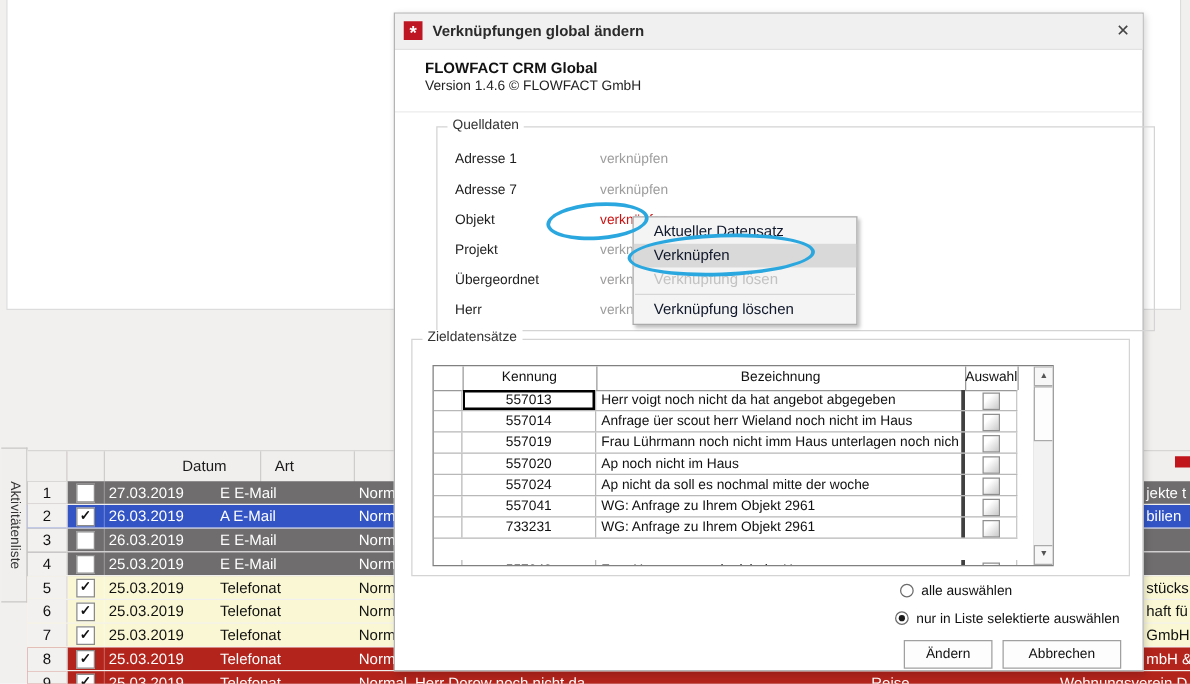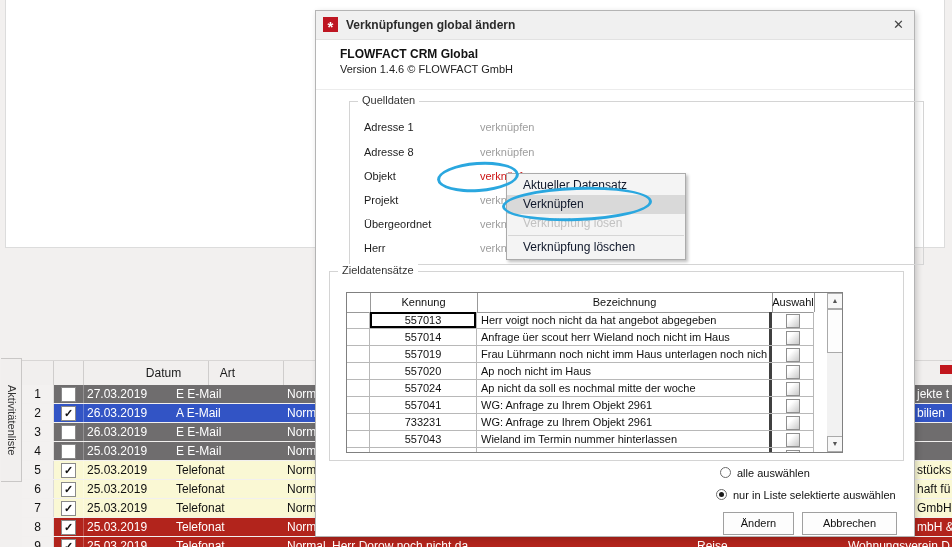--- a/index.html
+++ b/index.html
@@ -240,21 +240,21 @@
     <div class="close-x">✕</div>
   </div>
   <div class="prod-name">FLOWFACT CRM Global</div>
   <div class="prod-ver">Version 1.4.6 © FLOWFACT GmbH</div>
   <div class="head-sep"></div>
 
   <div class="groupbox gb-quell">
     <span class="legend">Quelldaten</span>
     <span class="q-label" style="top:19px">Adresse 1</span>
     <span class="q-value link-gray" style="top:19px">verknüpfen</span>
-    <span class="q-label" style="top:44px">Adresse 8</span>
+    <span class="q-label" style="top:44px">Adresse 7</span>
     <span class="q-value link-gray" style="top:44px">verknüpfen</span>
     <span class="q-label" style="top:68px">Objekt</span>
     <span class="q-value link-red" style="top:68px">verknüpfen</span>
     <span class="q-label" style="top:92px">Projekt</span>
     <span class="q-value link-gray" style="top:92px">verknüpfen</span>
     <span class="q-label" style="top:116px">Übergeordnet</span>
     <span class="q-value link-gray" style="top:116px">verknüpfen</span>
     <span class="q-label" style="top:140px">Herr</span>
     <span class="q-value link-gray" style="top:140px">verknüpfen</span>
   </div>
@@ -318,28 +318,20 @@
         </div>
     </div>
     <div class="ztrow" style="top:121px">
       <div class="zt-sel"></div>
       <div class="zt-ken">733231</div>
       <div class="zt-bez">WG: Anfrage zu Ihrem Objekt 2961</div>
       <div class="zt-aus">
           <span class="cb3d"></span>
         </div>
     </div>
-    <div class="ztrow" style="top:138px">
-      <div class="zt-sel"></div>
-      <div class="zt-ken">557043</div>
-      <div class="zt-bez">Wieland im Termin nummer hinterlassen</div>
-      <div class="zt-aus">
-          <span class="cb3d"></span>
-        </div>
-    </div>
     <div class="ztrow" style="top:155px">
       <div class="zt-sel"></div>
       <div class="zt-ken">557048</div>
       <div class="zt-bez">Frau Herrmann noch nicht im H</div>
       <div class="zt-aus">
           <span class="cb3d"></span>
         </div>
     </div>
     <div class="zt-spacer"></div>
     <div class="zt-scroll">

